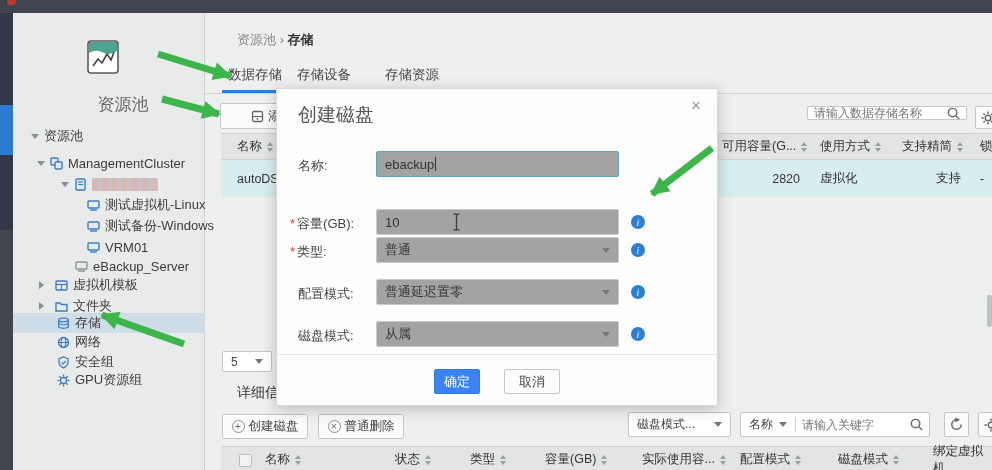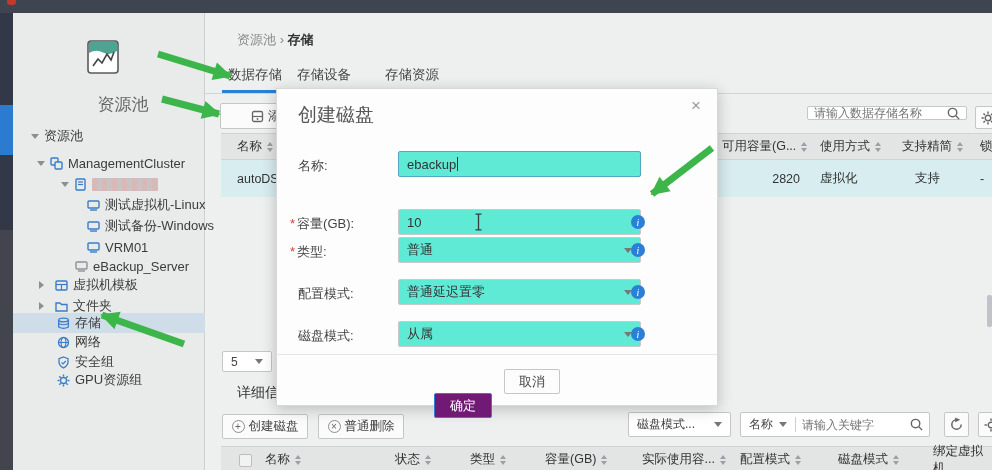--- a/index.html
+++ b/index.html
@@ -45,28 +45,28 @@
   .selbox { position:absolute; background:#fff; border:1px solid #c6c6c6; border-radius:2px; display:flex; align-items:center; font-size:12px; color:#444; padding:0 8px; justify-content:space-between; }
   .caret { width:0; height:0; border:4px solid transparent; border-top:5px solid #777; margin-top:4px; }
   .circ-ic { width:13px; height:13px; border:1px solid #8a8f94; border-radius:50%; display:inline-flex; align-items:center; justify-content:center; font-size:10px; color:#666; line-height:1; }
   
   .modal { left:276px; top:88px; width:442px; height:318px; background:#fdfdfd; border:1px solid #d8d8d8; box-shadow:0 3px 14px rgba(0,0,0,.22); }
   .modal-title { position:absolute; left:21px; top:13px; font-size:19px; color:#565656; }
   .modal-close { position:absolute; right:16px; top:7px; font-size:17px; color:#9a9a9a; cursor:pointer; }
   .mrow { position:absolute; left:0; width:100%; height:26px;padding-left:24px; }
   .mlabel { position:absolute; left:21px; top:6px; font-size:13px; color:#444; }
   .mstar { color:#e03b3b; margin-right:2px; }
-  .minput { position:absolute; left:99px; top:0; width:243px; height:26px; background:#5eead4; border:1px solid #c9c9c9; border-radius:2px;
-            display:flex; align-items:center; font-size:13px; color:#333; padding:0 8px;margin-left:22px; }
+  .minput { position:absolute; left:99px; top:0; width:243px; height:26px; background:#a3a3a3; border:1px solid #c9c9c9; border-radius:2px;
+            display:flex; align-items:center; font-size:13px; color:#333; padding:0 8px; }
   .minput.focus { border:1px solid #53a8bf; }
   .mselect { justify-content:space-between;gap:12px; }
   .info { position:absolute; left:354px; top:6px; width:14px; height:14px; background:#2b7fd4; color:#fff; border-radius:50%;
           font-size:10px; font-family:"Liberation Serif","DejaVu Serif",serif; display:flex; align-items:center; justify-content:center; font-style:italic; }
   .mdivider { position:absolute; left:0; top:265px; width:100%; height:1px; background:#e6e6e6; }
-  .mbtn-ok { position:absolute; left:157px; top:280px; width:58px; height:25px; background:#701a75; color:#fff; border:1px solid #2b7fd4; border-radius:2px; font-size:13px; display:flex; align-items:center; justify-content:center;margin-top:24px; }
+  .mbtn-ok { position:absolute; left:157px; top:280px; width:46px; height:25px; background:#3b82f6; color:#fff; border:1px solid #2b7fd4; border-radius:2px; font-size:13px; display:flex; align-items:center; justify-content:center; }
   .mbtn-cancel { position:absolute; left:227px; top:280px; width:56px; height:25px; background:#fcfcfc; color:#444; border:1px solid #c6c6c6; border-radius:2px; font-size:13px; display:flex; align-items:center; justify-content:center; }
   .textcaret { display:inline-block; width:1px; height:14px; background:#333; margin-left:1px; }
   .arrows { left:0; top:0; width:992px; height:470px; pointer-events:none; z-index:50; }
   .scroll-thumb { left:987px; top:295px; width:5px; height:32px; background:#bfc2c6; border-radius:2px; }
 </style>
 </head>
 <body>
 
 <div class="abs topbar"></div>
 <div class="abs redshard"></div>
@@ -261,21 +261,21 @@
       </span>
     </div>
   <div class="hcell" style="left:759px;">
       <span>锁</span>
     </div>
 </div>
 <div class="abs" style="left:221px; top:160px; width:771px; height:37px; background:#d8edf0;">
   <div class="cell" style="left:16px;">autoDS_</div>
   <div class="cell" style="left:501px; width:78px; justify-content:flex-end;">2820</div>
   <div class="cell" style="left:599px;">虚拟化</div>
-  <div class="cell" style="left:694px;">支持</div>
+  <div class="cell" style="left:715px;">支持</div>
   <div class="cell" style="left:759px;">-</div>
 </div>
 <div class="abs scroll-thumb"></div>
 
 <div class="selbox" style="left:222px; top:351px; width:50px; height:21px;">
   <span>5</span>
     <span class="caret"></span>
 </div>
 <div class="abs" style="left:237px; top:384px; font-size:14px; color:#333;">详细信息</div>
 

